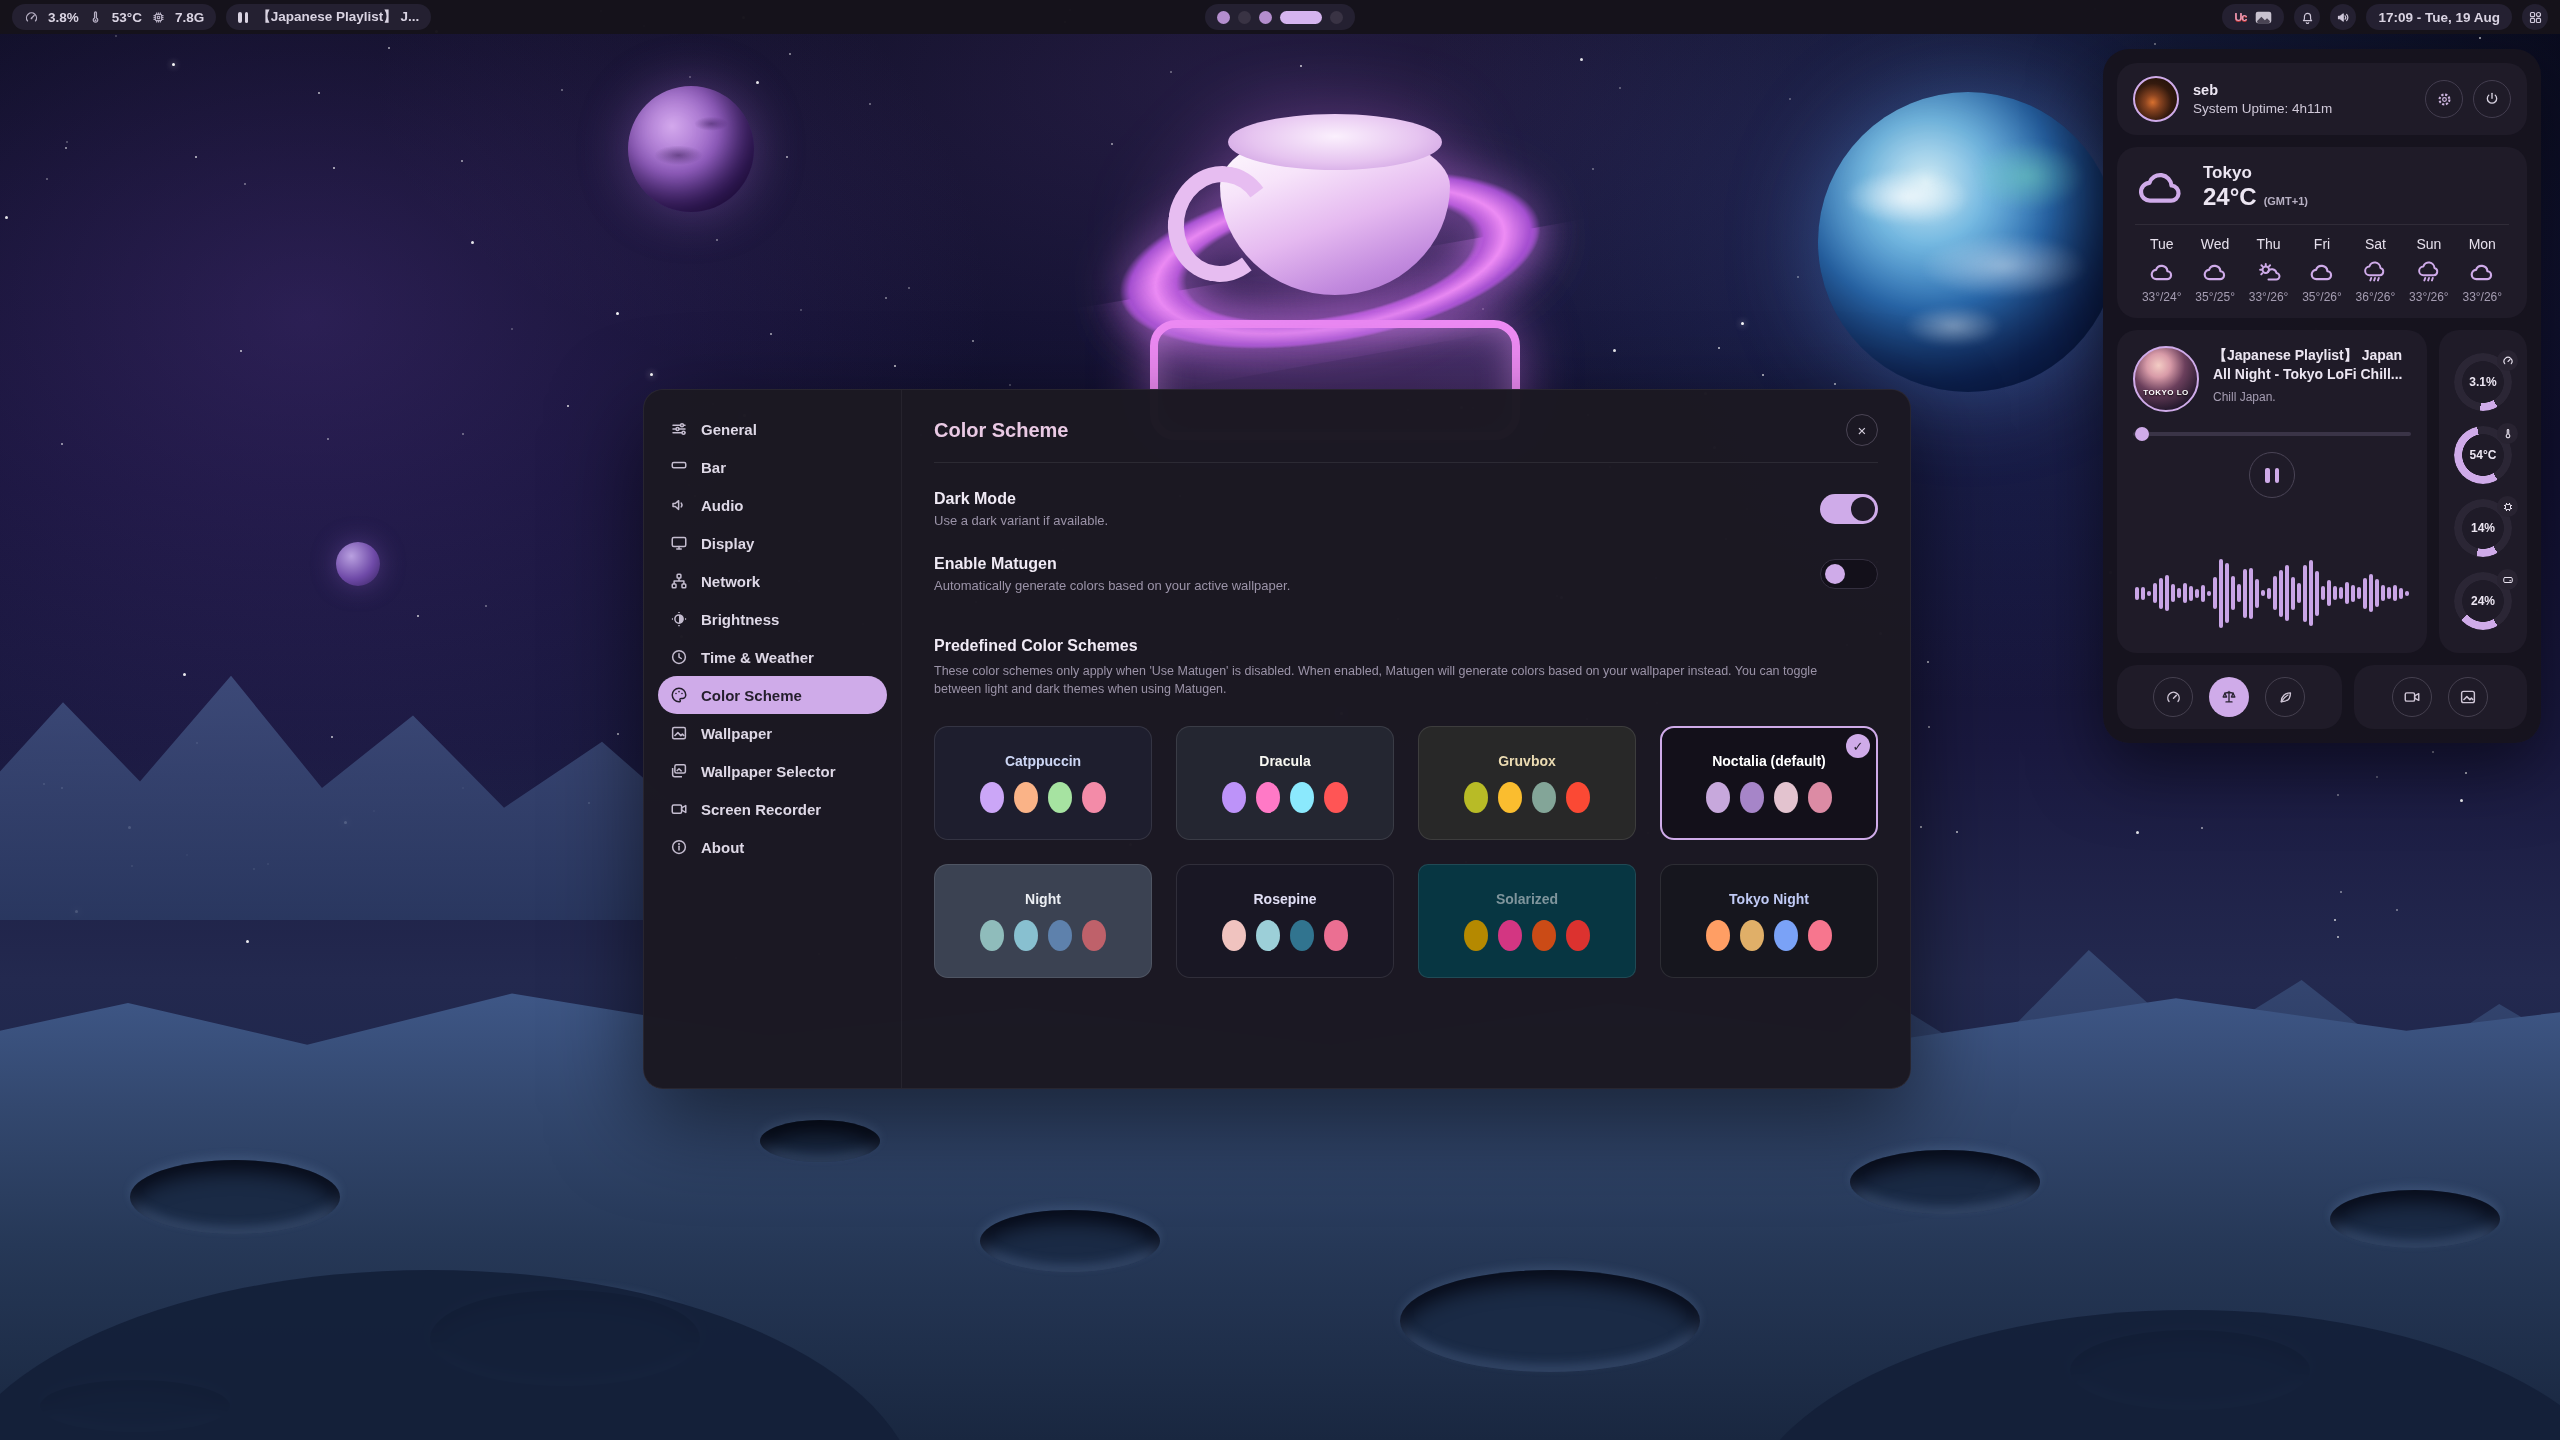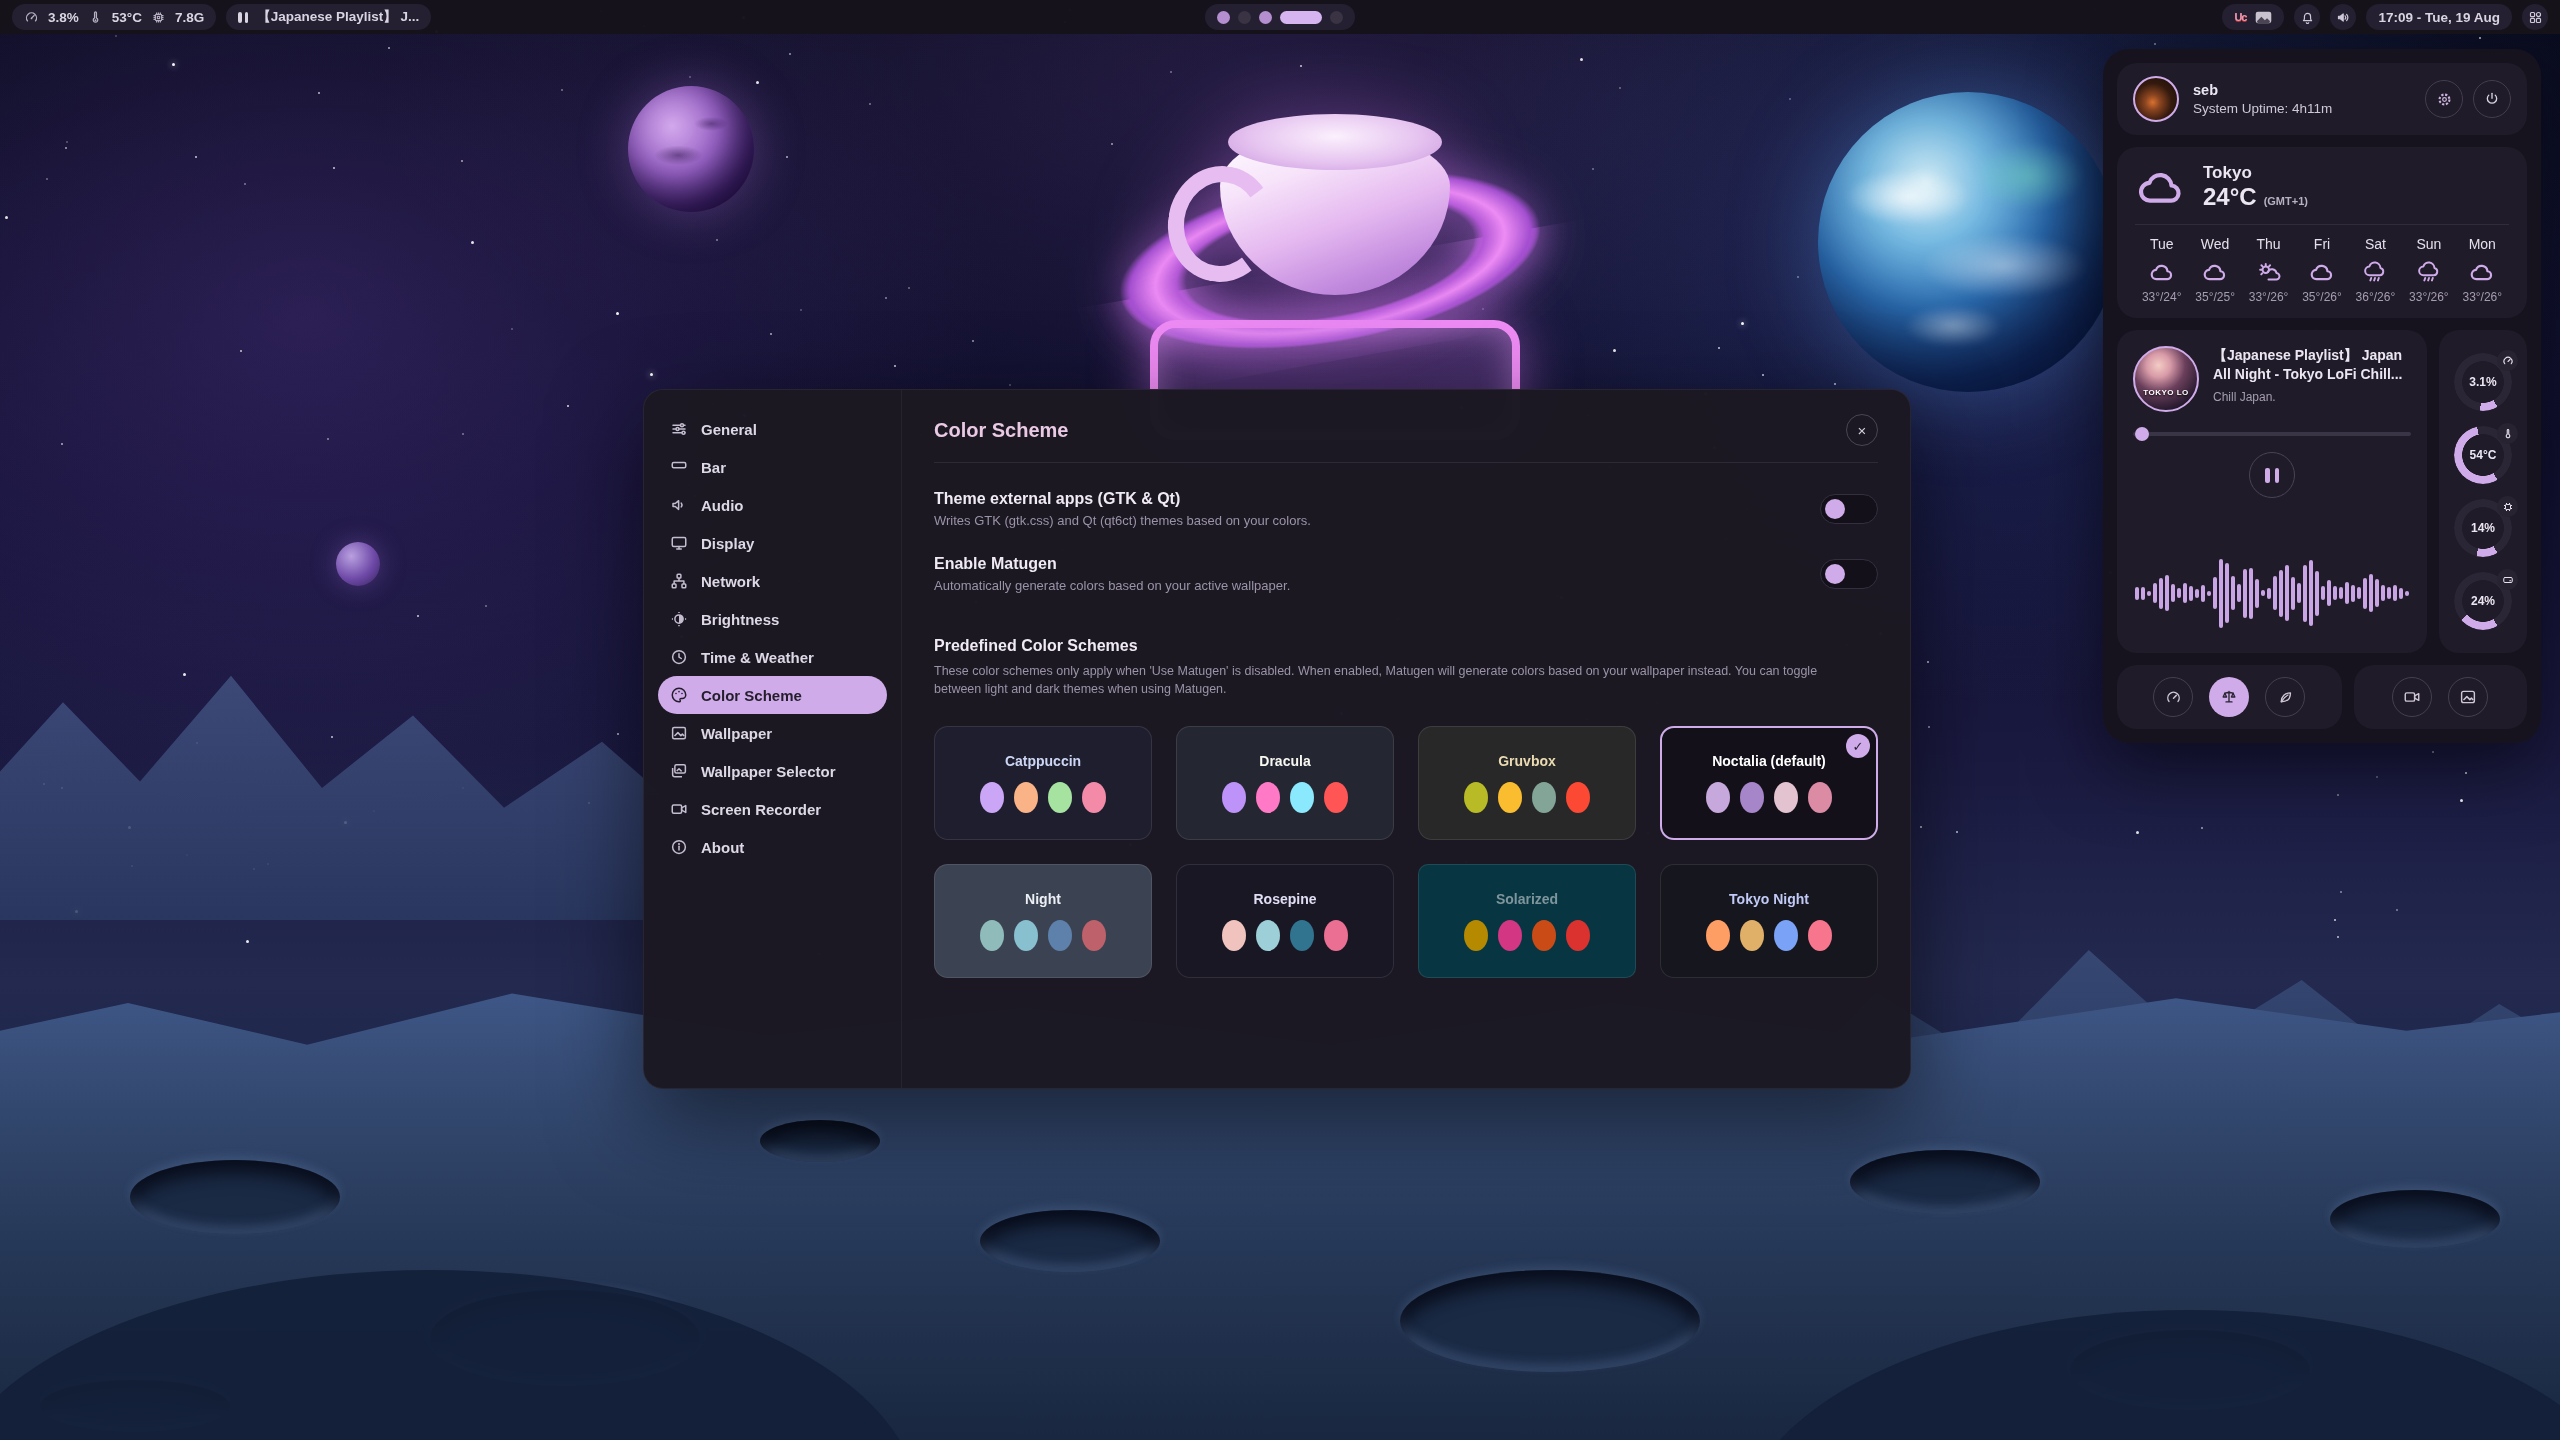--- a/index.html
+++ b/index.html
@@ -585,28 +585,28 @@
     </nav>
 
     <div class="content">
       <div class="win-head">
         <div class="win-title">Color Scheme</div>
         <div class="close-btn">
           <span>×</span>
         </div>
       </div>
 
-
       <div class="setting-row">
         <div>
-          <div class="rt">Theme external apps (GTK &amp; Qt)</div>
-          <div class="rd">Writes GTK (gtk.css) and Qt (qt6ct) themes based on your colors.</div>
-        </div>
-        <div class="toggle"></div>
-      </div>
+          <div class="rt">Dark Mode</div>
+          <div class="rd">Use a dark variant if available.</div>
+        </div>
+        <div class="toggle on"></div>
+      </div>
+
 
       <div class="setting-row">
         <div>
           <div class="rt">Enable Matugen</div>
           <div class="rd">Automatically generate colors based on your active wallpaper.</div>
         </div>
         <div class="toggle"></div>
       </div>
 
       <div class="section-title">Predefined Color Schemes</div>

